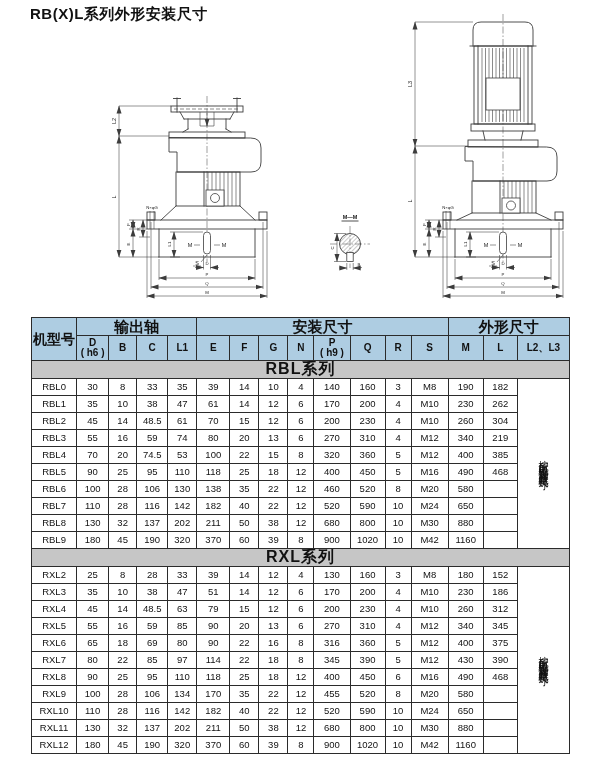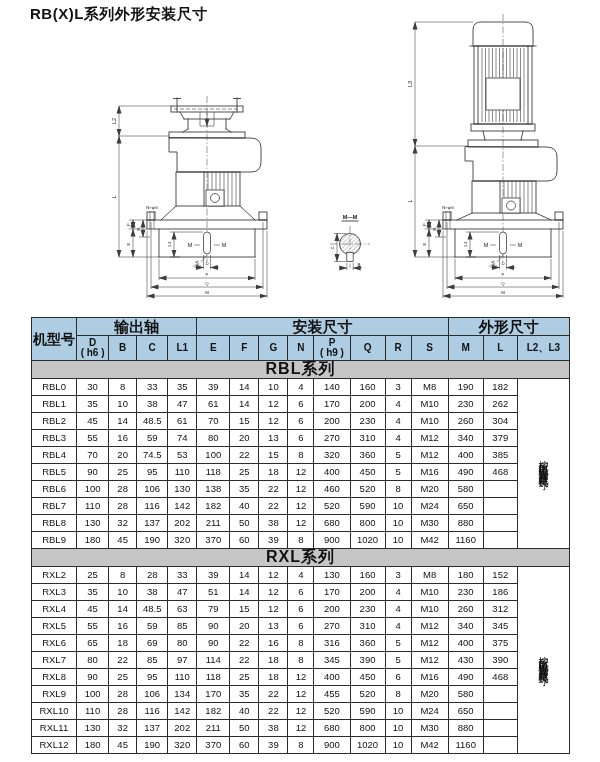--- a/index.html
+++ b/index.html
@@ -423,21 +423,21 @@
           <td>74</td>
           <td>80</td>
           <td>20</td>
           <td>13</td>
           <td>6</td>
           <td>270</td>
           <td>310</td>
           <td>4</td>
           <td>M12</td>
           <td>340</td>
-          <td>379</td>
+          <td>219</td>
         </tr>
         <tr>
           <td class="model">RBL4</td>
           <td>70</td>
           <td>20</td>
           <td>74.5</td>
           <td>53</td>
           <td>100</td>
           <td>22</td>
           <td>15</td>

